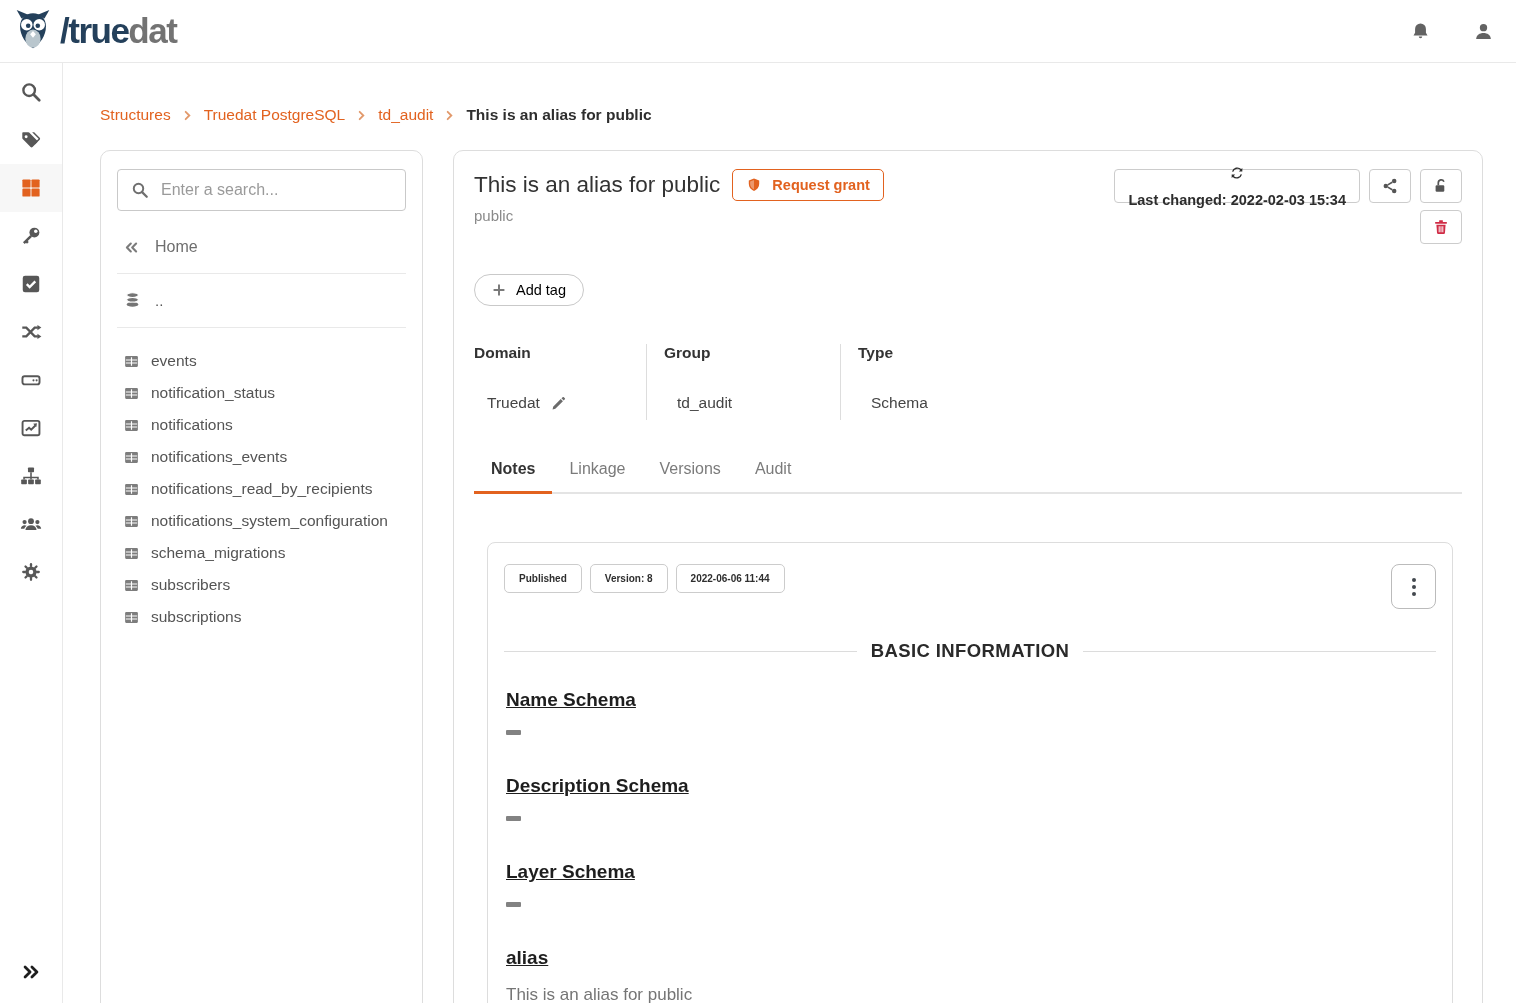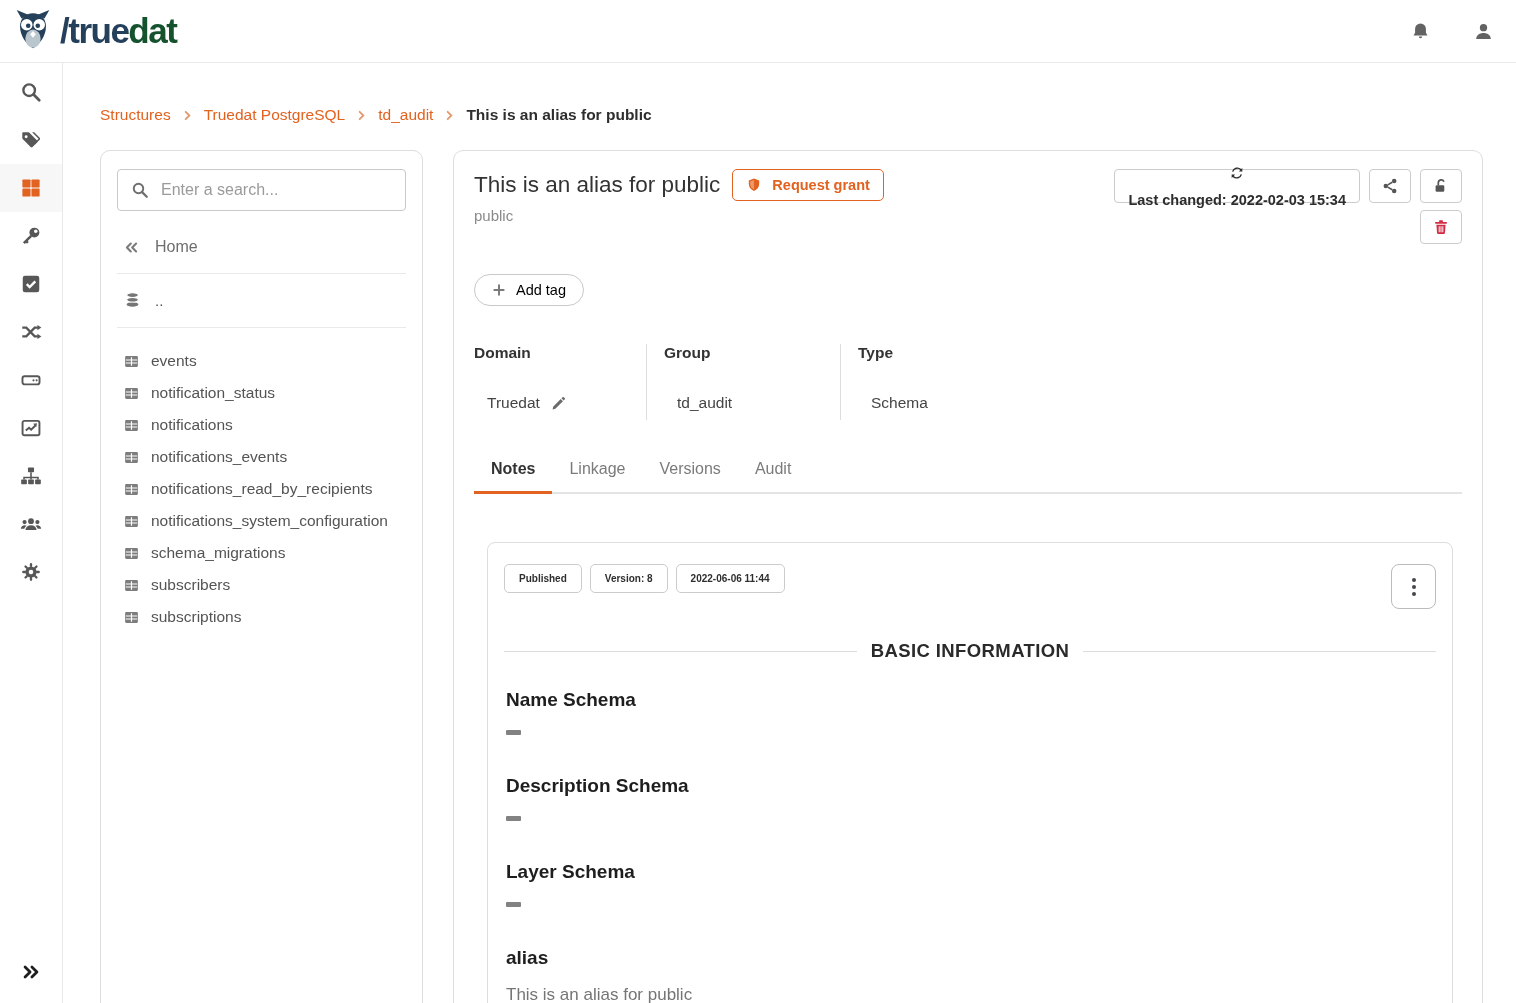--- a/index.html
+++ b/index.html
@@ -11,21 +11,21 @@
   svg { display:block; }
 
   
   .header {
     position:fixed; top:0; left:0; right:0; height:63px; background:#fff;
     border-bottom:1px solid #e9e9e9; display:flex; align-items:center;
     justify-content:space-between; padding:0 16px 0 10px; z-index:20;
   }
   .logo { display:flex; align-items:center; gap:4px; }
   .logo-text { font-size:35px; font-weight:bold; letter-spacing:-1.5px; color:#24405b; }
-  .logo-text .dat { color:#14532d; }
+  .logo-text .dat { color:#737373; }
   .header-icons { display:flex; align-items:center; gap:42px; color:#636363; padding-right:6px; }
   .header-icons svg { width:21px; height:21px; }
 
   
   .sidebar {
     position:fixed; top:63px; left:0; bottom:0; width:63px; background:#fff;
     border-right:1px solid #e9e9e9; display:flex; flex-direction:column;
     padding-top:5px; z-index:15;
   }
   .side-item { height:48px; display:flex; align-items:center; justify-content:center; color:#575757; cursor:pointer; }
@@ -122,21 +122,21 @@
   }
   .kebab i { width:4px; height:4px; border-radius:50%; background:#43484e; }
 
   .section-title { display:flex; align-items:center; gap:14px; margin-top:31px; }
   .section-title .line { flex:1; height:1px; background:#dcdcdc; }
   .section-title .txt { font-size:18.5px; font-weight:bold; color:#2a2a2a; letter-spacing:.4px; }
 
   .fields { margin-top:27px; padding:0 2px; }
   .field { margin-bottom:40px; }
   .field:last-child { margin-bottom:0; }
-  .field-label { font-size:19px; font-weight:bold; color:#1e1e1e; }
+  .field-label { font-size:19px; font-weight:bold; color:#1e1e1e;text-decoration:underline; }
   .dash { width:15px; height:5px; border-radius:1px; background:#828282; margin-top:19px; }
   .field-value { margin-top:16px; font-size:17px; color:#757575; }
 </style>
 </head>
 <body>
 
 <div class="header">
   <div class="logo">
     <span>
       <svg width="46" height="46" viewBox="0 0 48 48">

